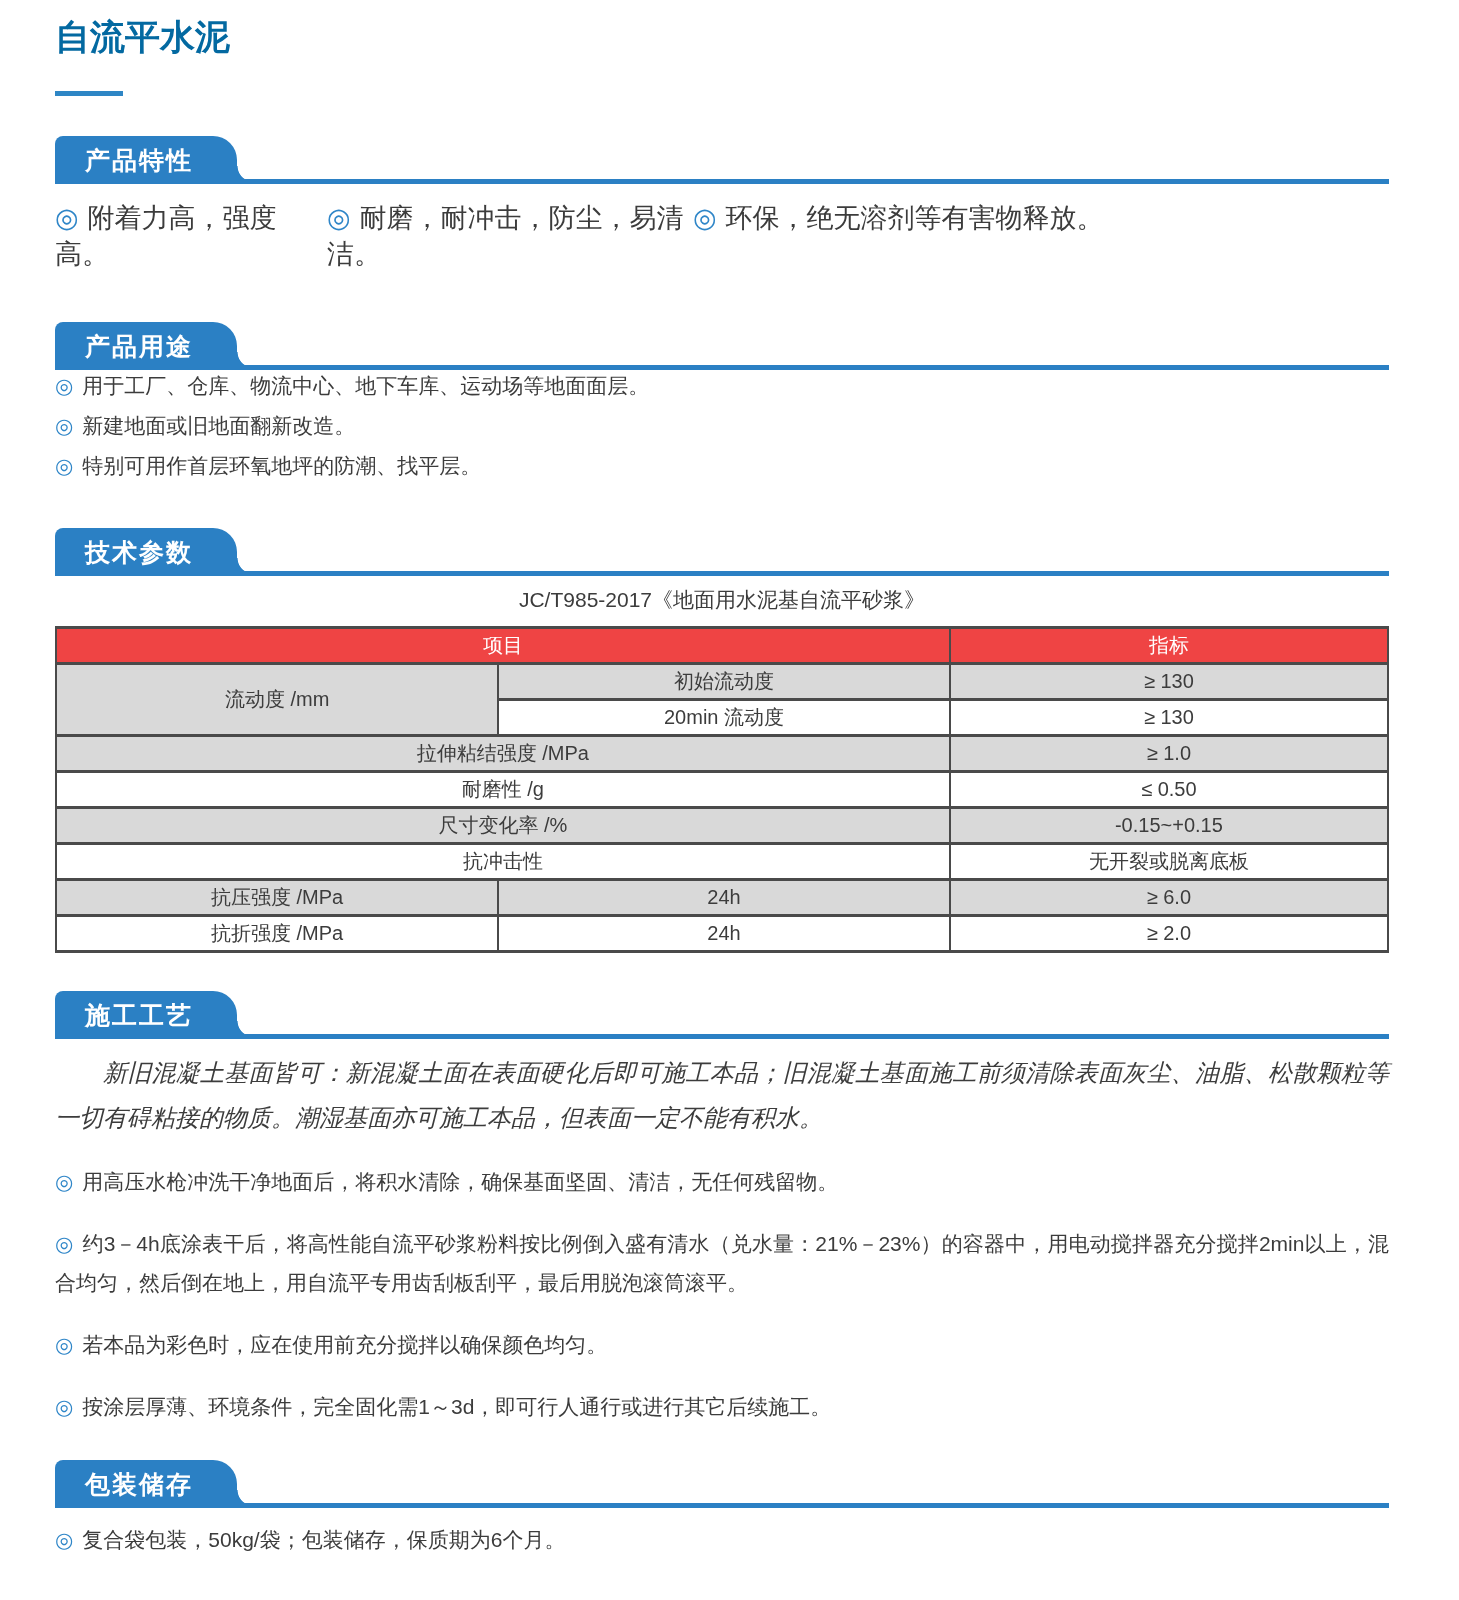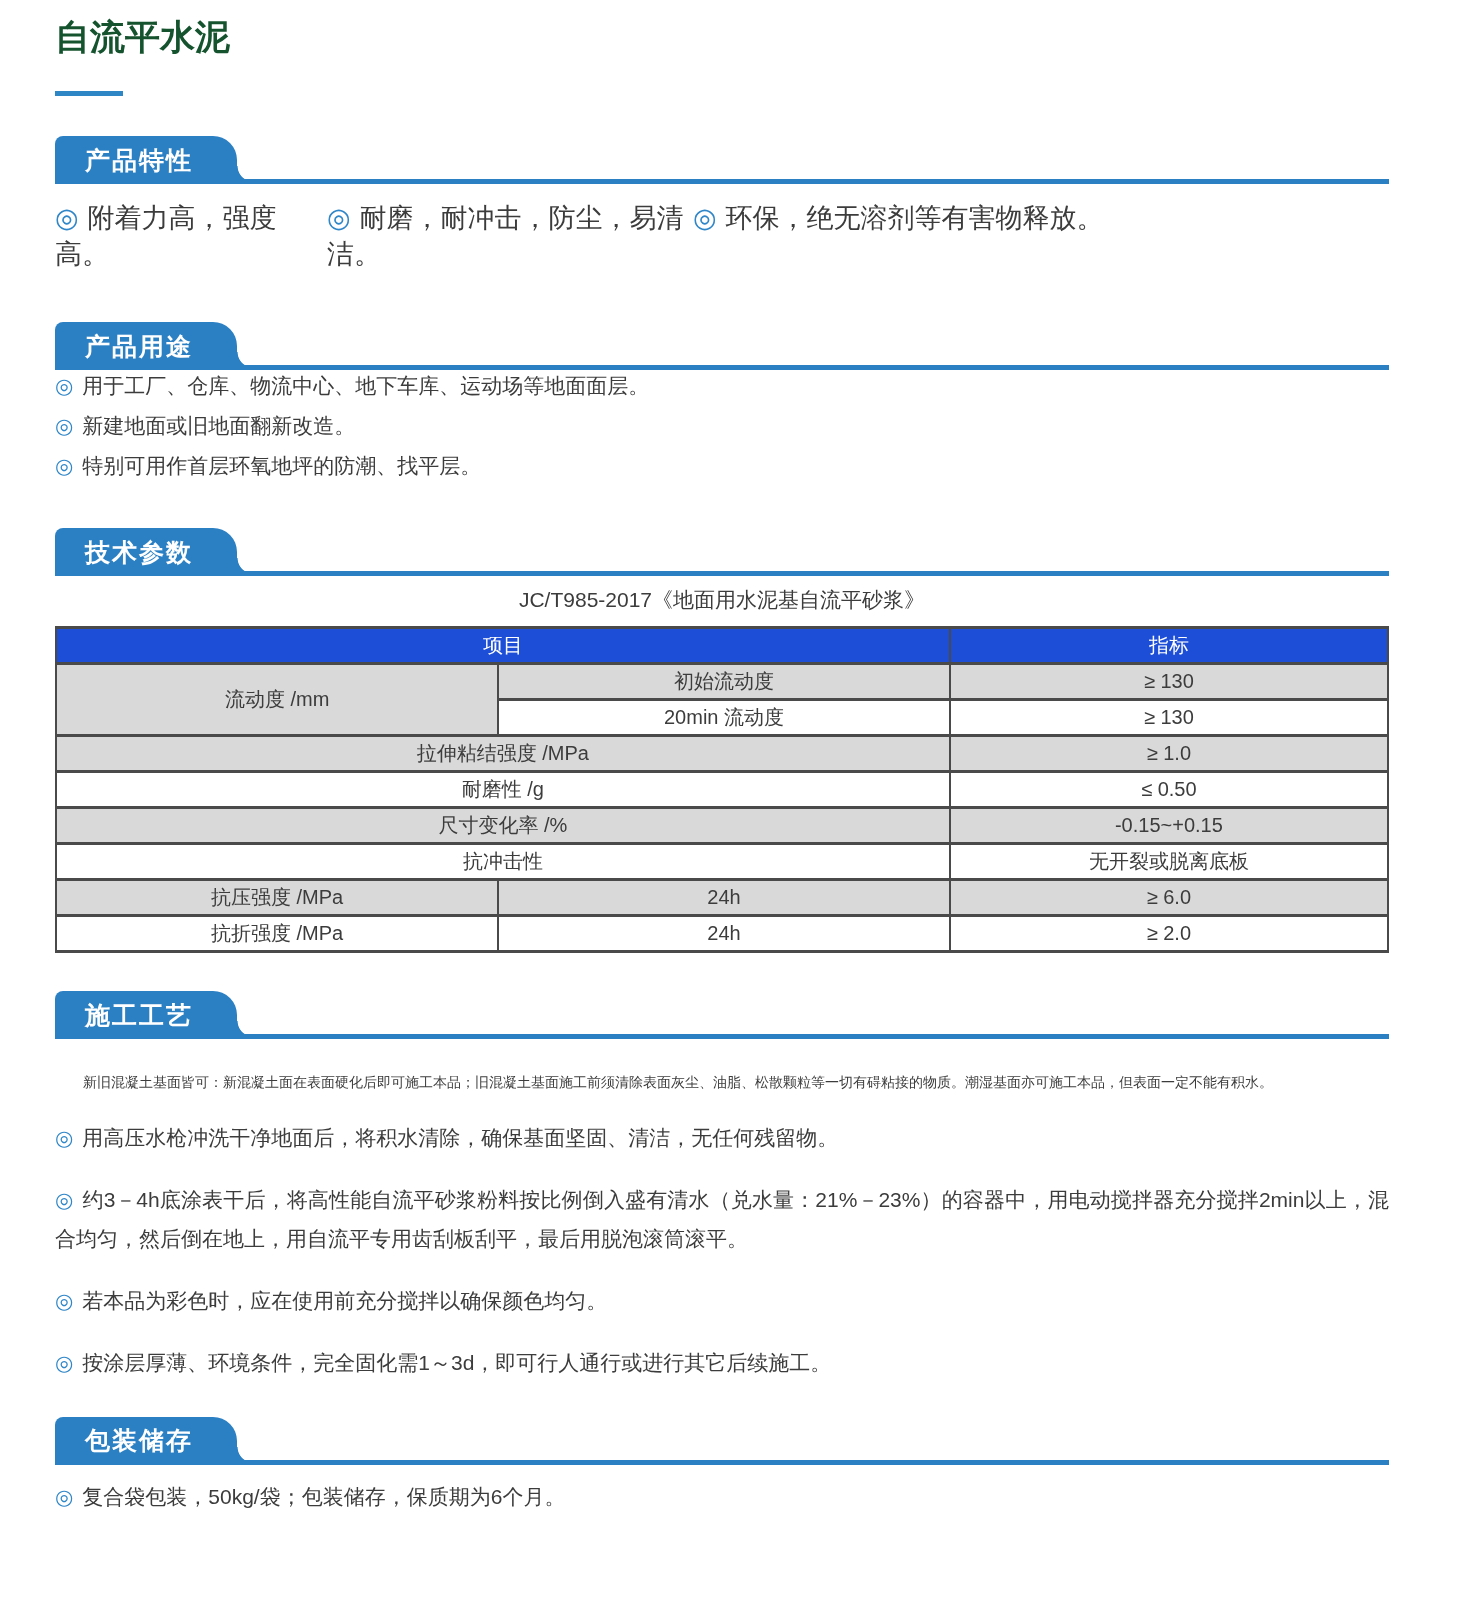--- a/index.html
+++ b/index.html
@@ -11,21 +11,21 @@
     font-family: "Liberation Sans", "DejaVu Sans", sans-serif;
     color: #3c3c3c;
   }
   .page { padding: 14px 70px 0 55px; }
 
   
   .doc-title {
     margin: 0;
     font-size: 35px;
     font-weight: bold;
-    color: #14532d;
+    color: #0369a1;
   }
   .title-dash {
     width: 68px; height: 5px;
     background: #2e86c5;
     margin-top: 30px;
   }
 
   
   .intro {
     margin: 44px 0 0 0;
@@ -107,34 +107,35 @@
     border-top-width: 3px;
     border-bottom-width: 3px;
     height: 36px;
     padding: 0 4px;
     text-align: center;
     vertical-align: middle;
     font-size: 20px;
     color: #3c3c3c;
   }
   .spec-table th {
-    background: #1d4ed8;
+    background: #ef4444;
     color: #ffffff;
     font-weight: normal;
     margin-top: 9px;
   }
   .spec-table .shade { background: #d9d9d9; }
 
   
   .process-p {
-    margin: 31px 0 0 0;
-    font-size: 14px;
+    margin: 12px 0 0 0;
+    font-size: 24px;
     line-height: 1.85;
     text-indent: 2em;
     text-align: justify;
+    font-style: italic;
   }
   .p-item {
     margin-top: 23px;
     font-size: 21px;
     line-height: 1.85;
     text-align: justify;
   }
   .storage-item {
     margin-top: 18px;
     font-size: 21px;

